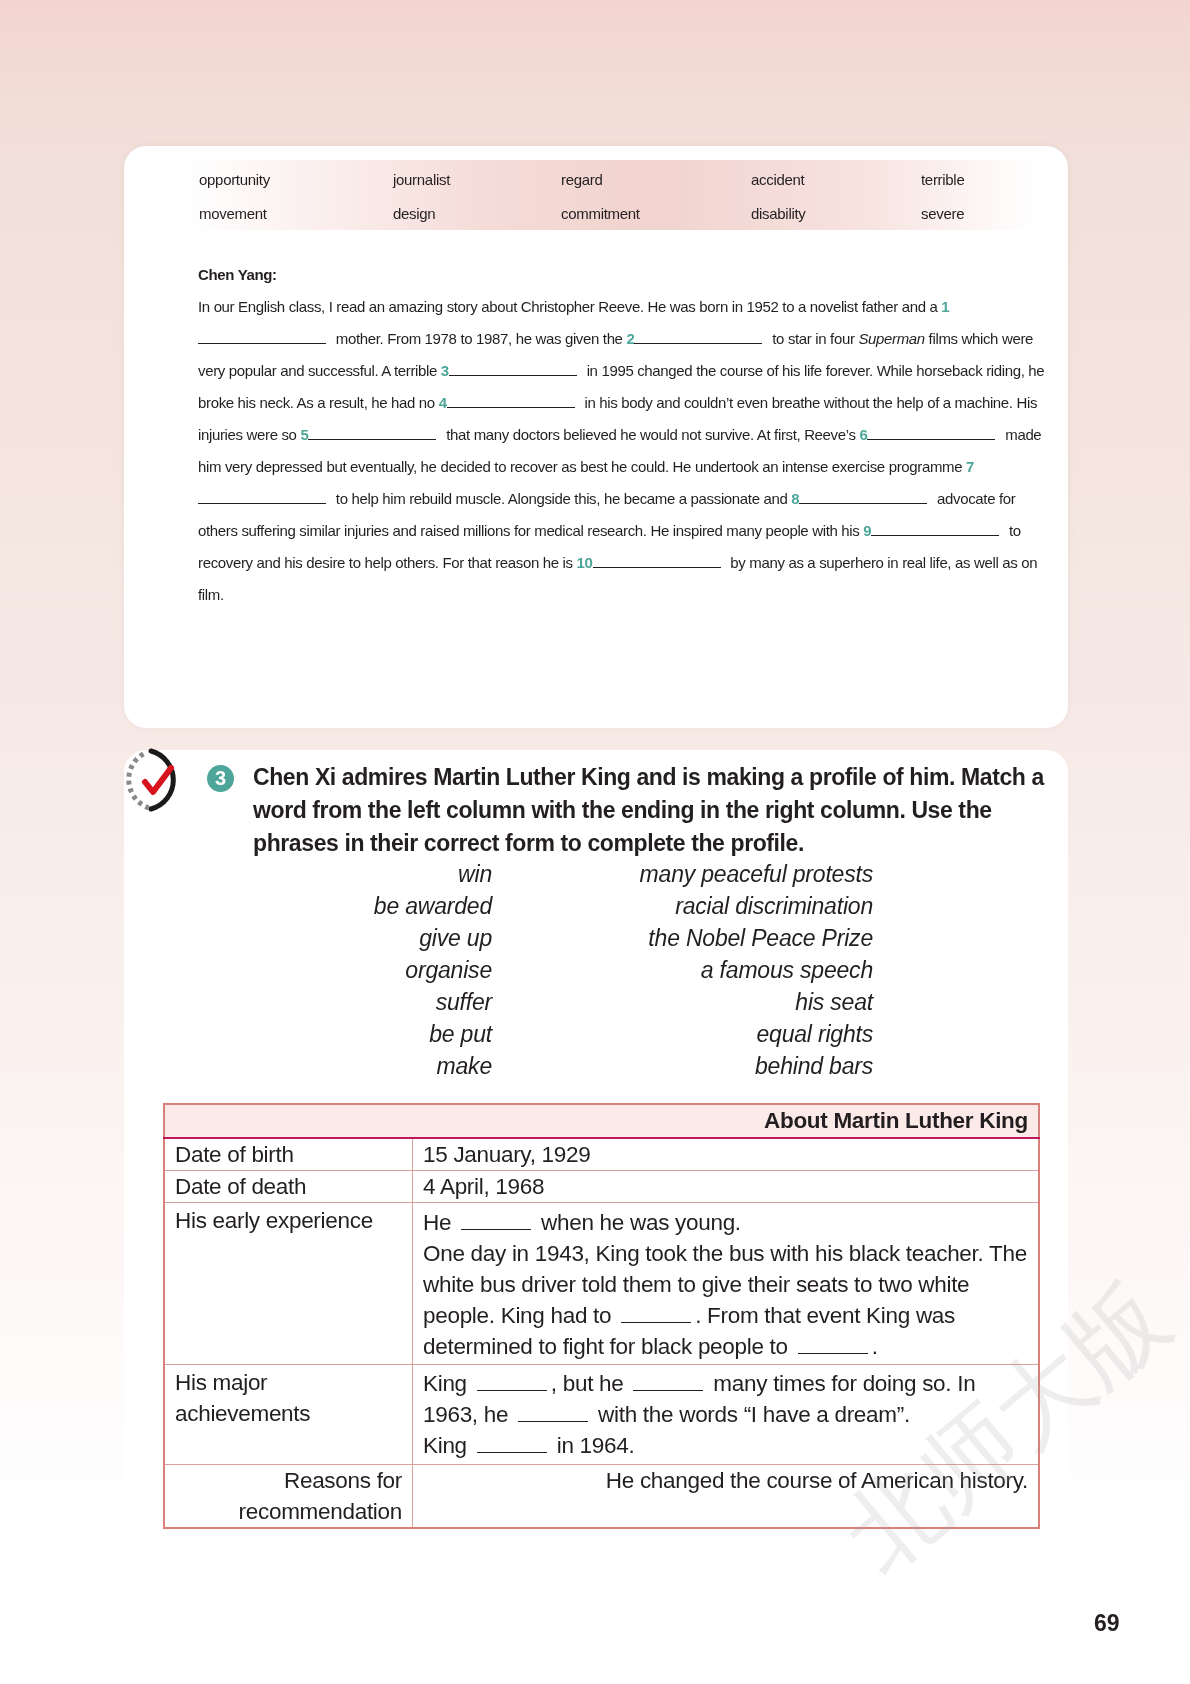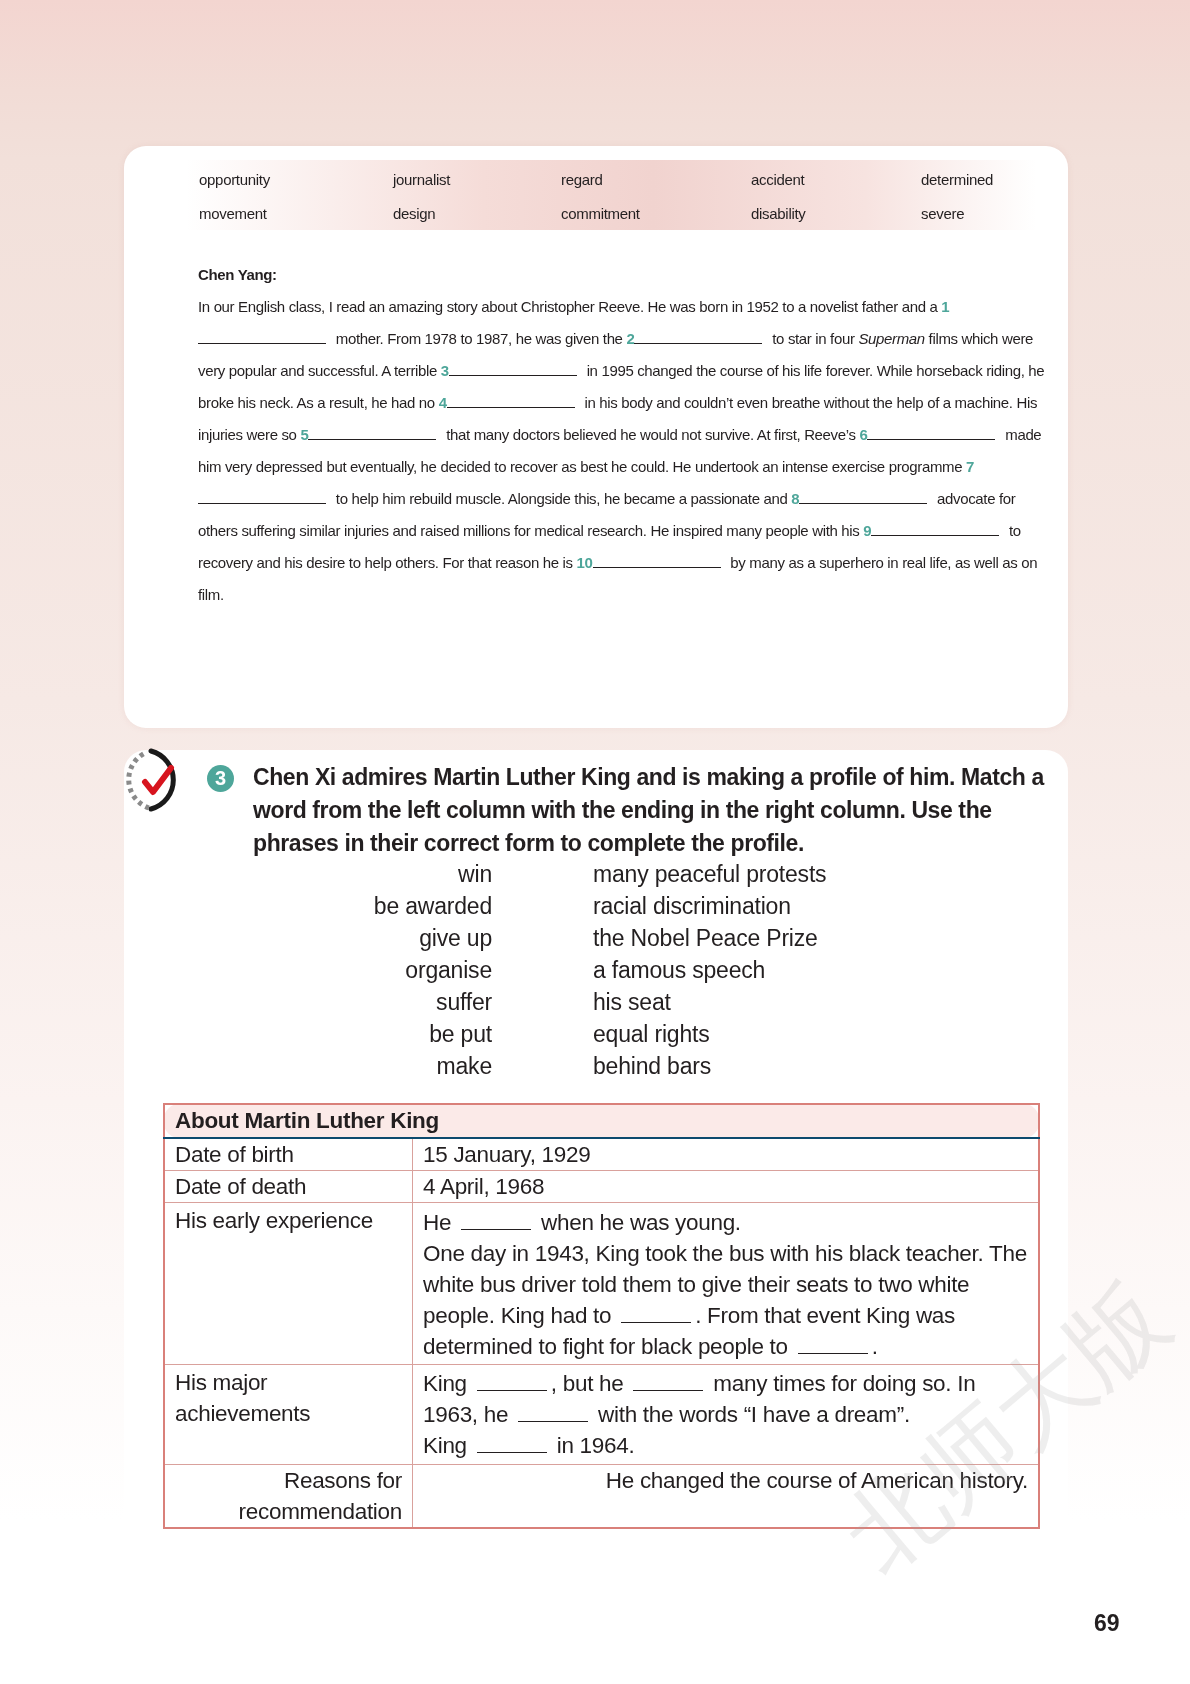--- a/index.html
+++ b/index.html
@@ -47,35 +47,34 @@
   }
   .instr {
     position: absolute; left: 253px; top: 761px; width: 800px;
     font-size: 23px; line-height: 33px; font-weight: bold; letter-spacing: -0.4px;
   }
 
   .match-left, .match-right {
     position: absolute; top: 858px; font-size: 23px; line-height: 32px; letter-spacing: -0.2px;
   }
   .match-left { left: 340px; width: 152px; text-align: right; }
-  .match-right { left: 593px; width: 300px; text-align: left; }
-  .match-left div, .match-right div { height: 32px; }
+  .match-right { left: 573px; width: 300px; text-align: right; }
+  .match-left div, .match-right div { height: 32px; font-style: italic; }
 
   table.profile {
     position: absolute; left: 163px; top: 1103px; width: 877px;
     border-collapse: collapse; font-size: 22.5px; letter-spacing: -0.3px;
     border: 2px solid #d9807a;
   }
   table.profile td, table.profile th {
     border: 1.5px solid #d9a19c; padding: 0 10px; vertical-align: top; line-height: 31px;
   }
   table.profile th {
-    background: #fbeae8; font-weight: bold; text-align: left; height: 32px;
-    border-bottom: 2px solid #0c4a6e;
-    border-radius: 15px;
+    background: #fbeae8; font-weight: bold; text-align: right; height: 32px;
+    border-bottom: 2px solid #be185d;
   }
   table.profile td.label { width: 227px; }
   .tblank {
     display: inline-block; width: 70px; border-bottom: 1.5px solid #231f20; height: 18px; margin: 0 4px;
   }
   .row-single td { height: 29px; line-height: 29px; }
   .reason td { vertical-align: middle; text-align: right; }
   .reason td.label { line-height: 31px; }
 
   .pagenum {
@@ -92,21 +91,21 @@
 <body>
 
 <div class="card" id="card1"></div>
 <div class="card" id="card2"></div>
 
 <div class="wordbox"></div>
 <div class="word" style="left:199px;top:165px">opportunity</div>
 <div class="word" style="left:393px;top:165px">journalist</div>
 <div class="word" style="left:561px;top:165px">regard</div>
 <div class="word" style="left:751px;top:165px">accident</div>
-<div class="word" style="left:921px;top:165px">determined</div>
+<div class="word" style="left:921px;top:165px">terrible</div>
 <div class="word" style="left:199px;top:199px">movement</div>
 <div class="word" style="left:393px;top:199px">design</div>
 <div class="word" style="left:561px;top:199px">commitment</div>
 <div class="word" style="left:751px;top:199px">disability</div>
 <div class="word" style="left:921px;top:199px">severe</div>
 
 <div class="para">
   <span class="speaker">Chen Yang:</span><span>In our English class, I read an amazing story about Christopher Reeve. He was born in 1952 to a novelist father and a </span><span class="num">1</span><span class="blank"></span><span> mother. From 1978 to 1987, he was given the </span><span class="num">2</span><span class="blank"></span><span> to star in four </span><em>Superman</em><span> films which were very popular and successful. A terrible </span><span class="num">3</span><span class="blank"></span><span> in 1995 changed the course of his life forever. While horseback riding, he broke his neck. As a result, he had no </span><span class="num">4</span><span class="blank"></span><span> in his body and couldn’t even breathe without the help of a machine. His injuries were so </span><span class="num">5</span><span class="blank"></span><span> that many doctors believed he would not survive. At first, Reeve’s </span><span class="num">6</span><span class="blank"></span><span> made him very depressed but eventually, he decided to recover as best he could. He undertook an intense exercise programme </span><span class="num">7</span><span class="blank"></span><span> to help him rebuild muscle. Alongside this, he became a passionate and </span><span class="num">8</span><span class="blank"></span><span> advocate for others suffering similar injuries and raised millions for medical research. He inspired many people with his </span><span class="num">9</span><span class="blank"></span><span> to recovery and his desire to help others. For that reason he is </span><span class="num">10</span><span class="blank"></span><span> by many as a superhero in real life, as well as on film.</span>
 </div>
 

